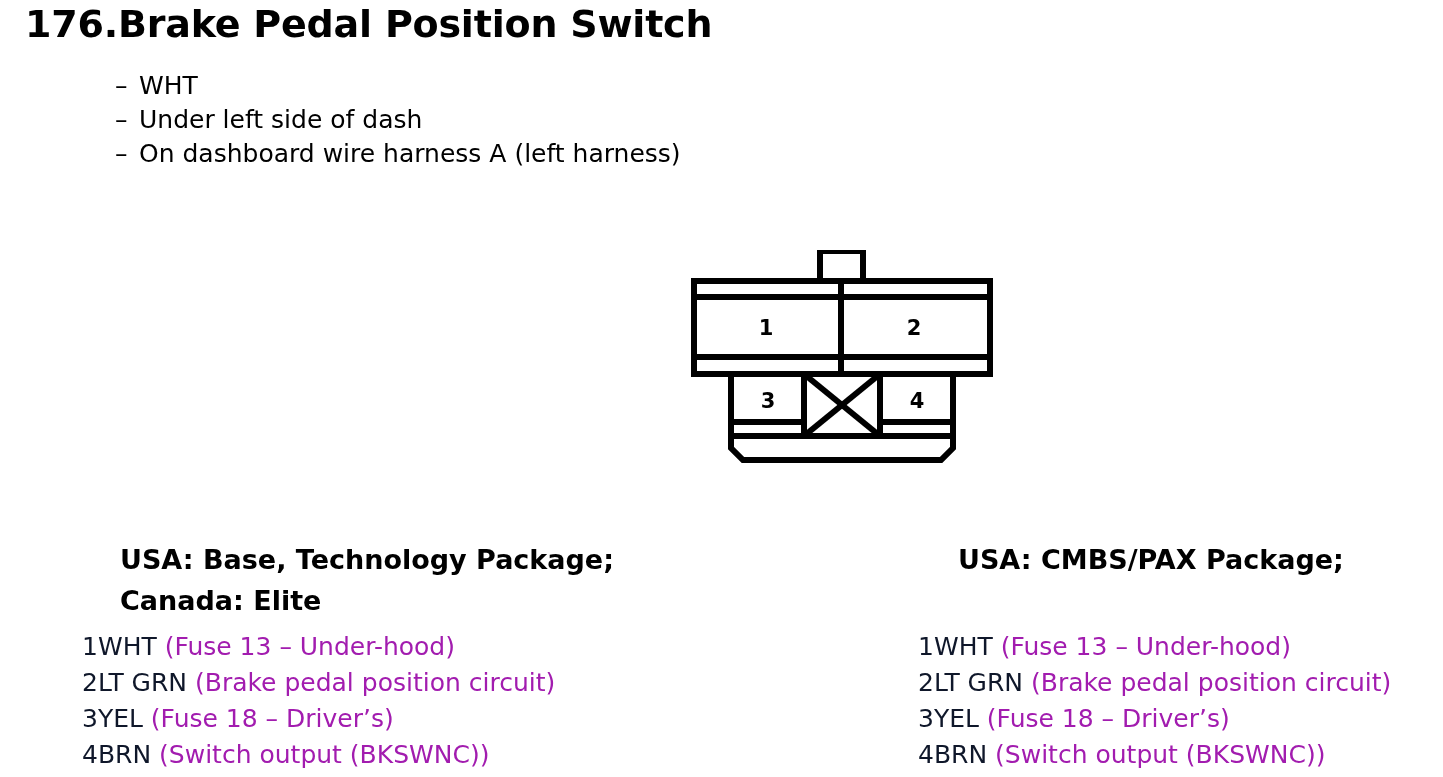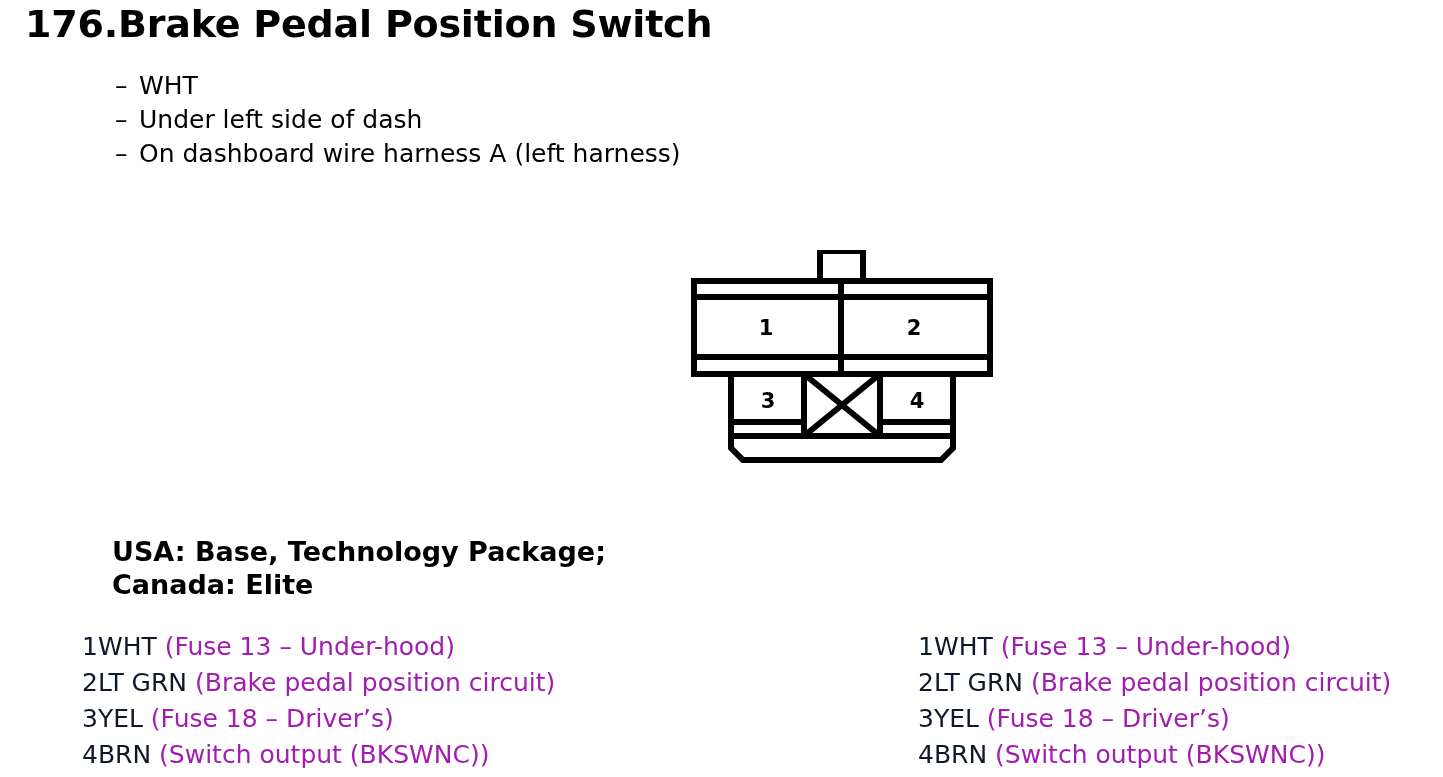--- a/index.html
+++ b/index.html
@@ -72,21 +72,21 @@
     top: 535px;
   }
   .variant-col.left  { left: 112px; }
   .variant-col.right { left: 950px; }
 
   .variant-heading {
     font-size: 27px;
     font-weight: bold;
     line-height: 33px;
     white-space: nowrap;
-    margin: 0;
+    margin: 8px;
   }
 
   .pin-list {
     position: absolute;
     top: 629px;
     font-size: 25px;
     line-height: 36px;
   }
   .pin-list.left  { left: 82px; }
   .pin-list.right { left: 918px; }
@@ -154,20 +154,21 @@
     <path d="M 40 186 L 262 186 L 262 198 L 250 210 L 52 210 L 40 198 Z" fill="#ffffff" stroke="#000000" stroke-width="6" stroke-linejoin="miter"></path>
   </svg>
 </div>
 
 <div class="variant-col left">
   <div class="variant-heading">USA: Base, Technology Package;</div>
   <div class="variant-heading">Canada: Elite</div>
 </div>
 
 <div class="variant-col right">
+  <div class="variant-heading">USA: CMBS/PAX Package;</div>
 </div>
 
 <div class="pin-list left">
   <div class="pin-row">
     <span class="pin-id">1WHT</span>
     <span class="pin-desc">(Fuse 13 – Under-hood)</span>
   </div>
   <div class="pin-row">
     <span class="pin-id">2LT GRN</span>
     <span class="pin-desc">(Brake pedal position circuit)</span>

